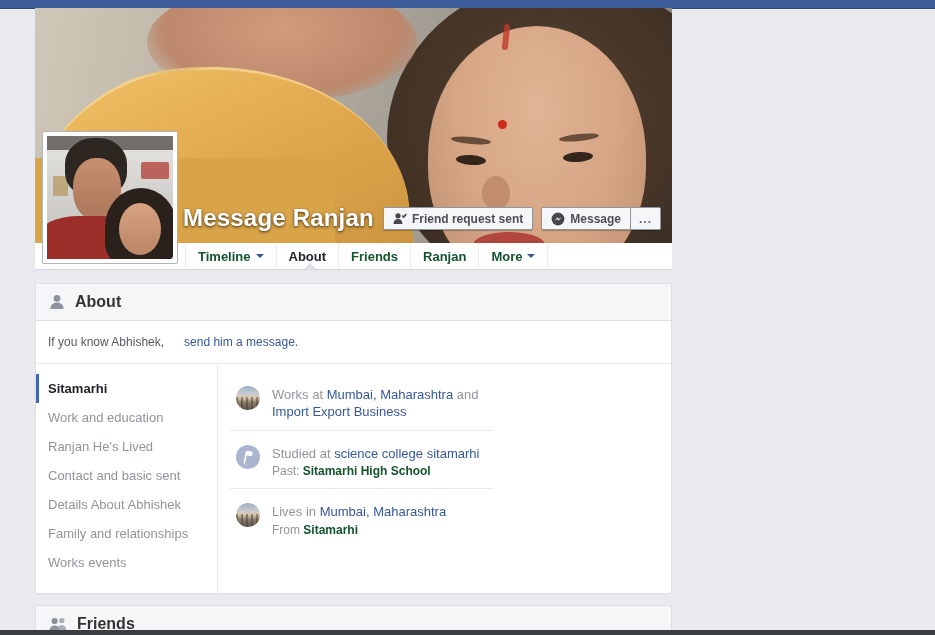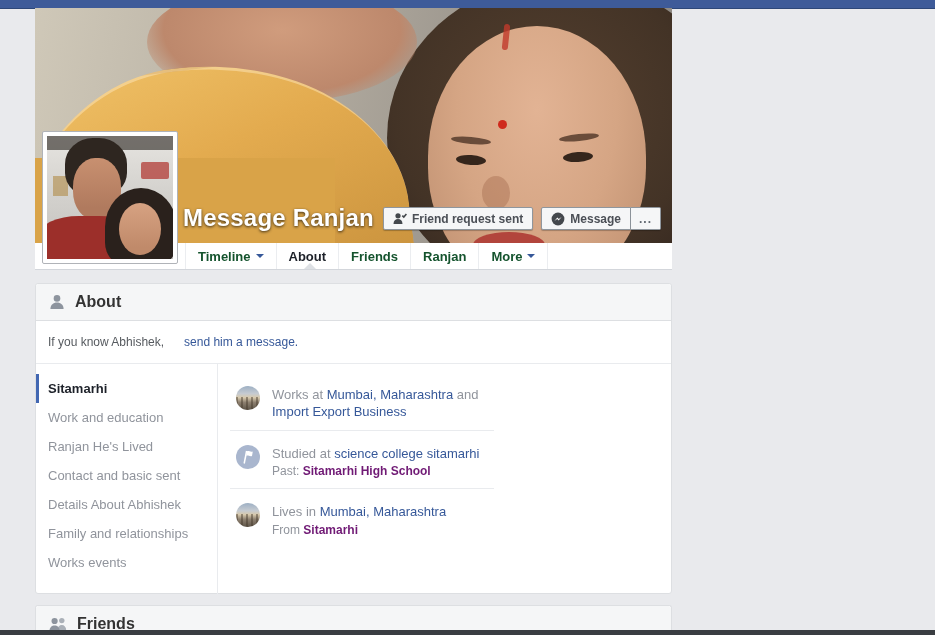--- a/index.html
+++ b/index.html
@@ -92,21 +92,21 @@
   .unit:last-child{border-bottom:none;margin-bottom:0;}
   .unit-icon{width:24px;height:24px;border-radius:50%;flex-shrink:0;overflow:hidden;}
   .workplace-photo-icon,.hometown-photo-icon{
     background-image:repeating-linear-gradient(90deg,rgba(66,54,40,.45) 0 2px,rgba(0,0,0,0) 2px 5px),
                      linear-gradient(180deg,#9db0c4 0%,#c6cbd1 32%,#d8caae 48%,#8d8070 68%,#5d5448 100%);
     background-size:100% 55%,100% 100%;background-position:bottom,top;background-repeat:no-repeat;}
   .education-flag-icon{background:#a9b6ce;display:flex;align-items:center;justify-content:center;}
   .unit-text{font-size:13px;line-height:1.32;color:#90949c;max-width:212px;}
   .unit-text a{color:#365899;text-decoration:none;cursor:pointer;}
   .unit-secondary{font-size:12px;color:#90949c;margin-top:2px;}
-  .unit-secondary b{color:#701a75;font-weight:600;cursor:pointer;text-align:right;}
+  .unit-secondary b{color:#14532d;font-weight:600;cursor:pointer;text-align:right;}
 
   .friends-box{top:605px;height:26px;overflow:hidden;border-bottom:none;border-radius:3px 3px 0 0;}
   .friends-box .box-header{height:36px;border-bottom:none;}
 
   .bottom-edge{position:absolute;left:0;top:630px;width:935px;height:5px;background:#3a3d42;}
 
   svg{display:block;}
 </style>
 </head>
 <body>

